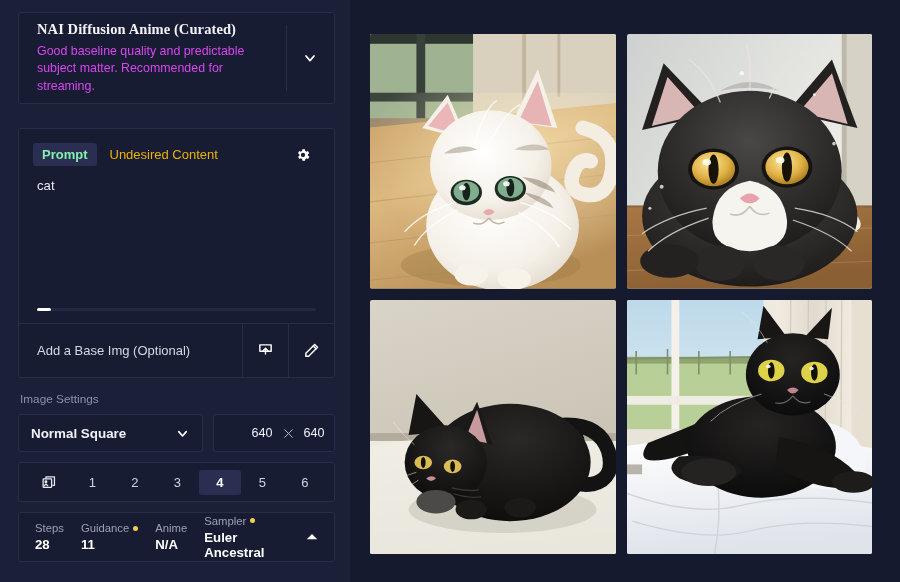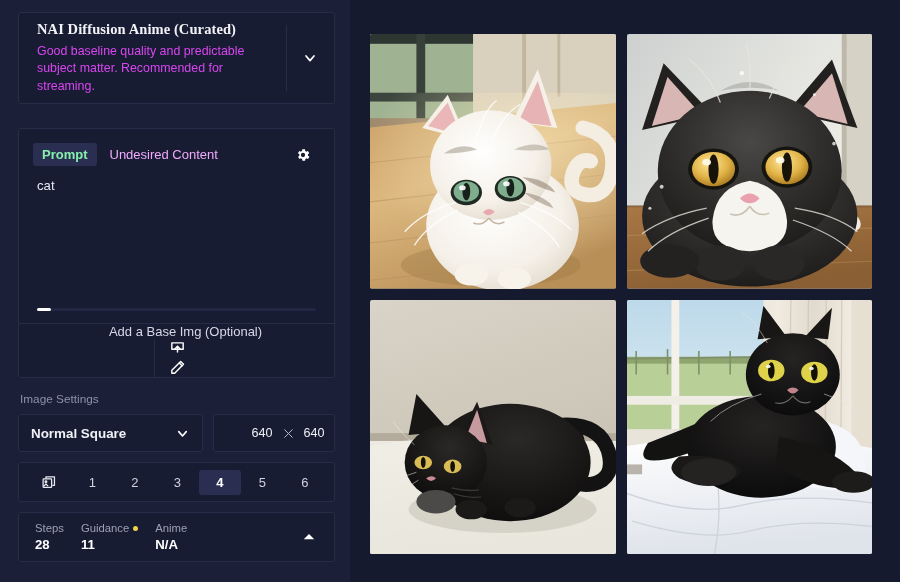--- a/index.html
+++ b/index.html
@@ -76,21 +76,21 @@
   .prompt-tabs {
     display: flex;
     align-items: center;
     padding: 14px 14px 0 14px;
     gap: 4px;
   }
   .tab {
     font-size: 13px;
     padding: 4px 9px;
     border-radius: 3px;
-    color: #f0abfc;
+    color: #eab308;
     cursor: pointer;
   }
   .tab.active {
     background: #2a2f52;
     color: #86efac;
     font-weight: bold;
   }
   .tab-spacer { flex: 1; }
   .gear-btn {
     display: flex; align-items: center; justify-content: center;
@@ -123,21 +123,20 @@
     left: 0; top: 0; bottom: 0;
     width: 5%;
     background: #ffffff;
     border-radius: 2px;
   }
   .base-img-row {
     border-top: 1px solid #272c49;
     display: flex;
     align-items: center;
     height: 54px;
-    flex-direction: column;
   }
   .base-img-label {
     flex: 1;
     padding-left: 18px;
     font-size: 13px;
     color: #d6d8e4;
   }
   .icon-btn {
     width: 46px; height: 100%;
     display: flex; align-items: center; justify-content: center;
@@ -390,20 +389,27 @@
           <span>Guidance</span>
           <span class="dot"></span>
         </div>
         <div class="param-val">11</div>
       </div>
       <div class="param">
         <div class="param-head">
           <span>Anime</span>
         </div>
         <div class="param-val">N/A</div>
+      </div>
+      <div class="param">
+        <div class="param-head">
+          <span>Sampler</span>
+          <span class="dot"></span>
+        </div>
+        <div class="param-val">Euler Ancestral</div>
       </div>
       <div class="params-spacer"></div>
       <div class="params-caret">
         <svg width="18" height="18" viewBox="0 0 24 24" fill="currentColor">
             <polygon points="12,8 19,15 5,15"></polygon>
           </svg>
       </div>
     </div>
 
   </div>

